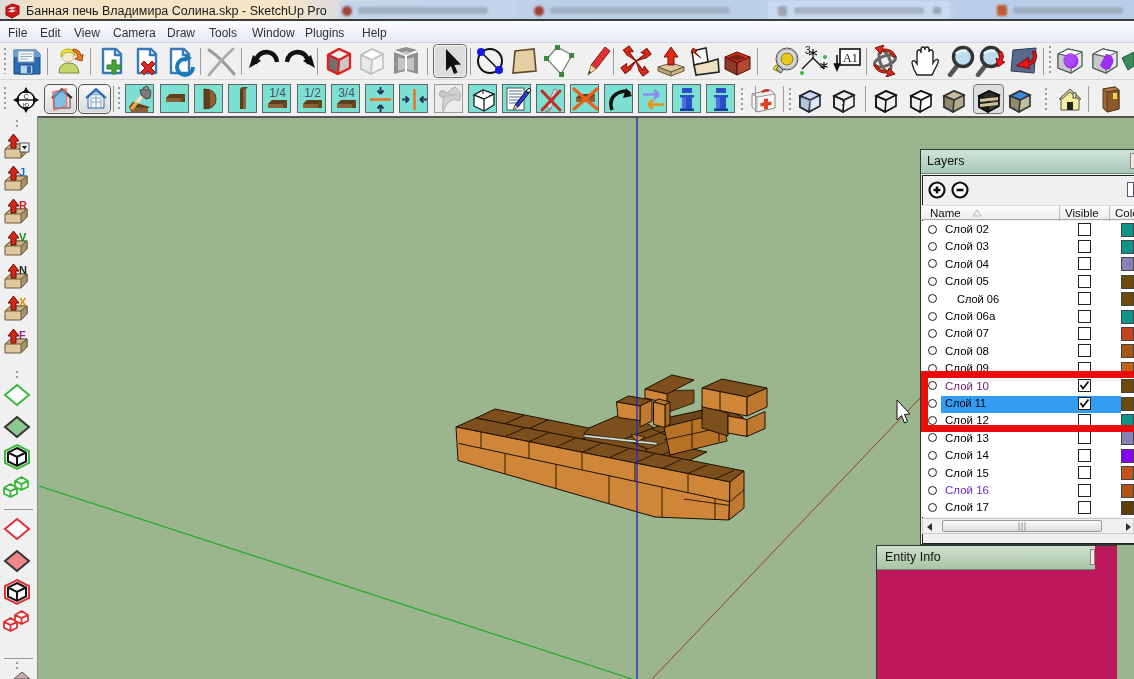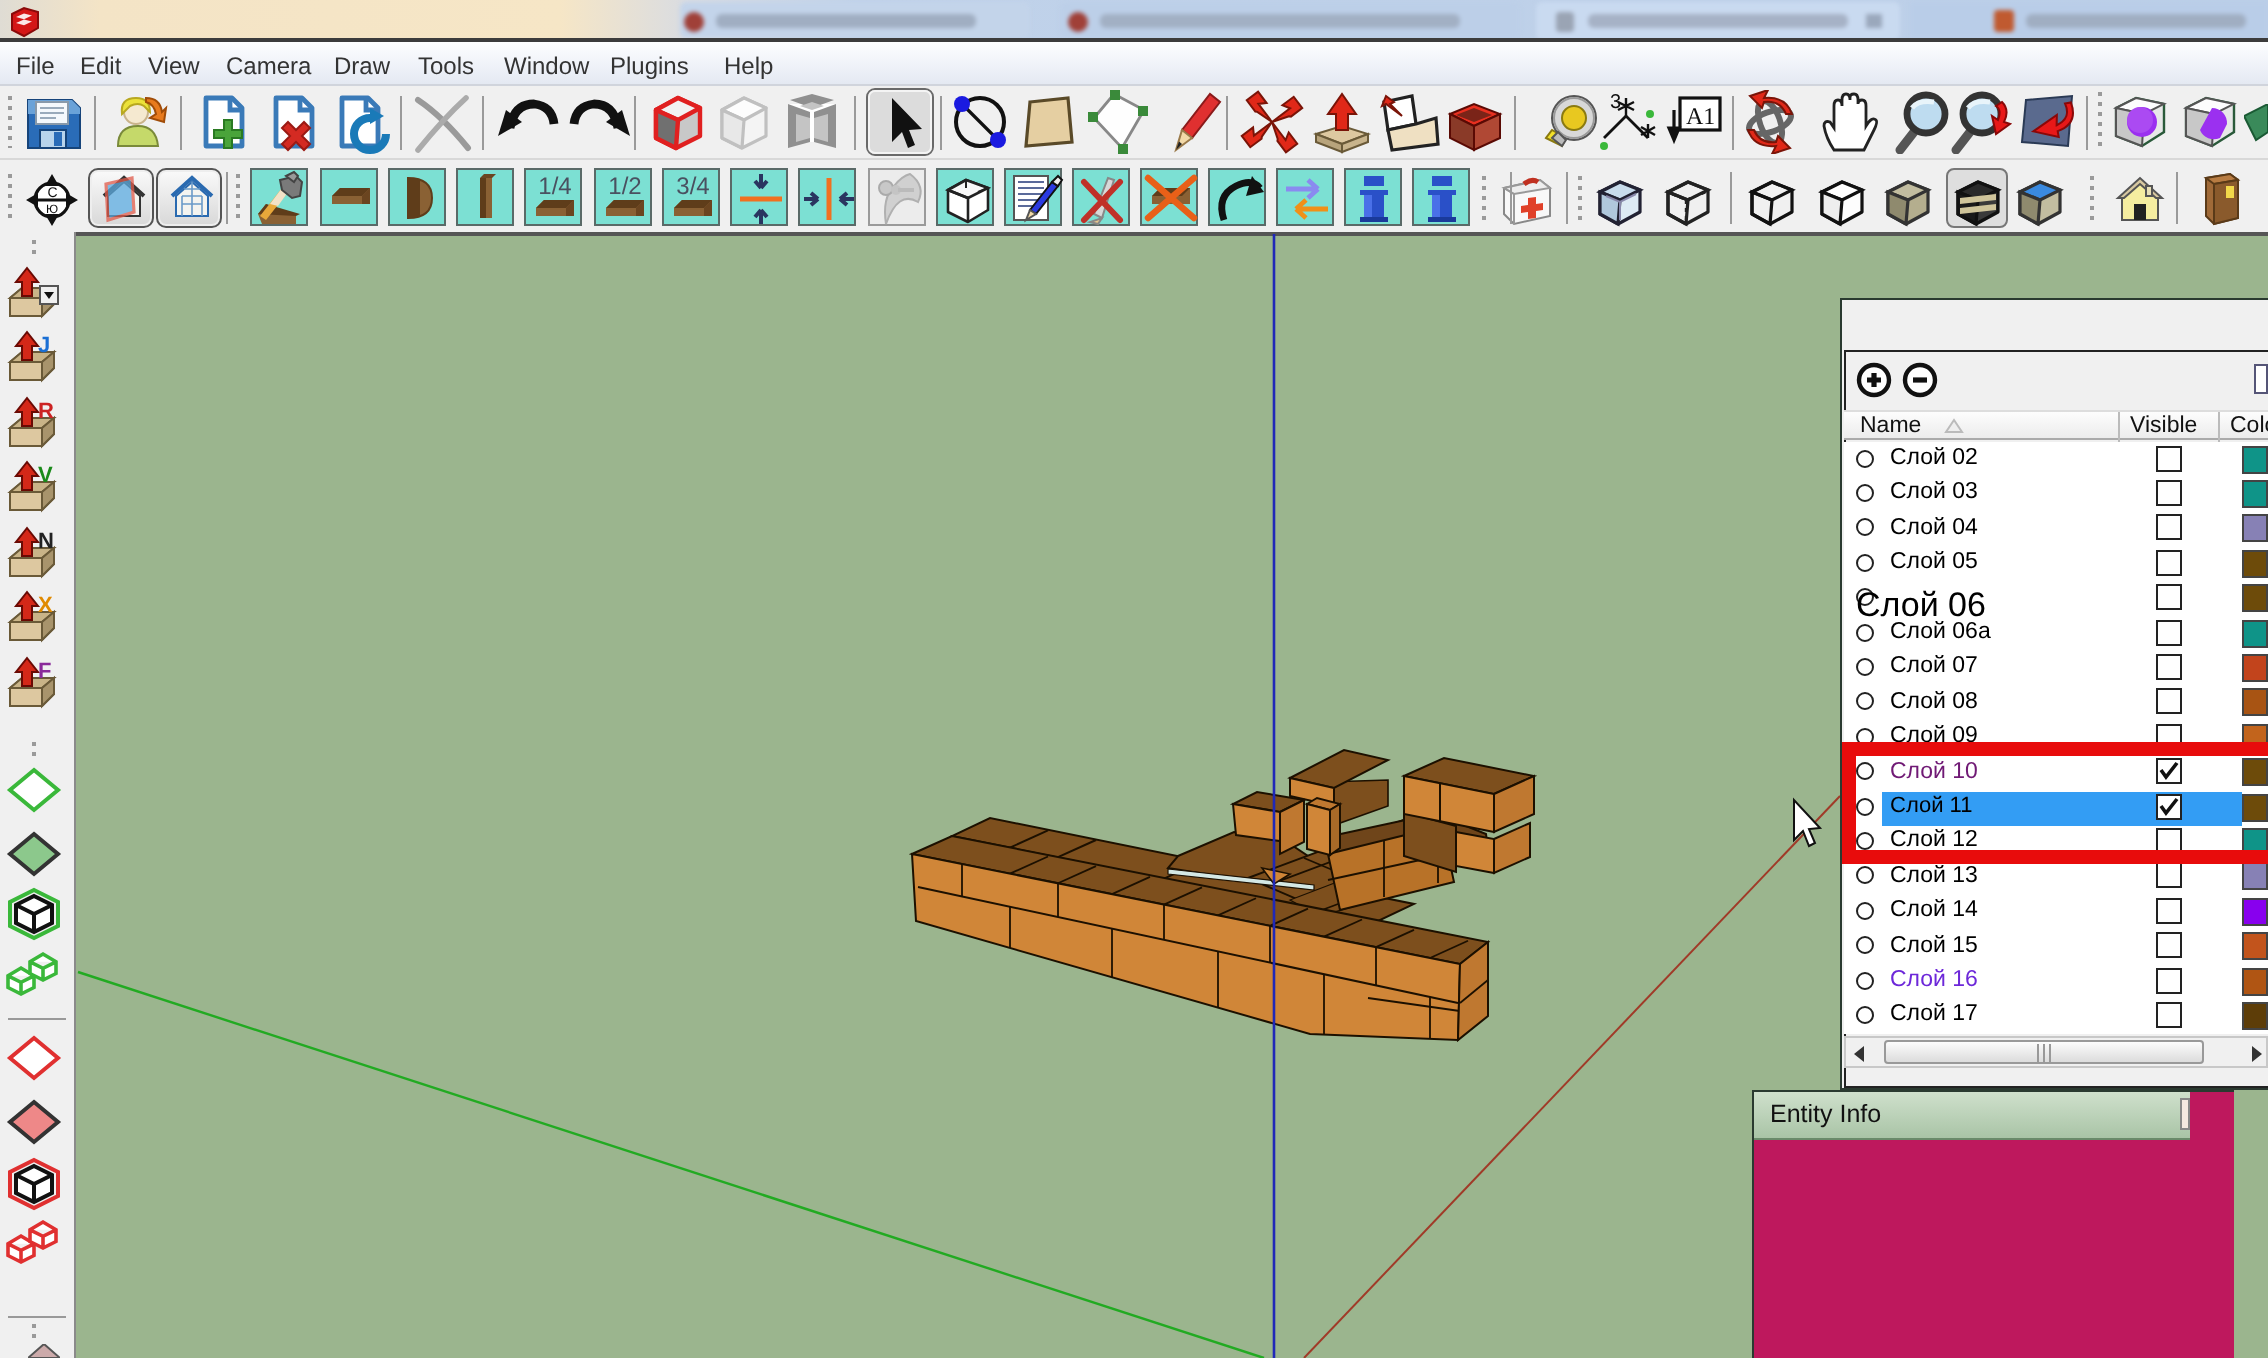--- a/index.html
+++ b/index.html
@@ -2,20 +2,21 @@
 <html><head><meta charset="utf-8"><title>s</title><style>
 *{margin:0;padding:0;box-sizing:border-box}
 html,body{width:1134px;height:679px;overflow:hidden;font-family:"Liberation Sans",sans-serif;background:#f0f0f0;position:relative}
 </style></head><body>
 
 <div style="position:absolute;left:0;top:0;width:1134px;height:21px;background:linear-gradient(90deg,#dfdcd4 0,#f4e4c6 50px,#f6e6c6 280px,#d9dce2 345px,#c0d2ea 430px,#bccfe8 1134px)">
  <svg style="position:absolute;left:4px;top:2px" width="17" height="17">
       <path d="M2 5 L8 2 L15 4 L15 12 L8 16 L2 13 Z" fill="#d41616" stroke="#8a0a0a"></path>
  <path d="M4 6.5 L8 4.8 L12 5.8 L8 7.6 Z M4 9.5 L8 7.8 L12 8.8 L8 10.6 Z" fill="#fff" opacity="0.9"></path>
     </svg>
+ <span style="position:absolute;left:26px;top:4px;font-size:12.5px;color:#1a1a1a">Банная печь Владимира Солина.skp - SketchUp Pro</span>
  <div style="position:absolute;left:340px;top:1px;width:175px;height:18px;background:#c3d4ea;border-radius:3px;filter:blur(1px)">
    <div style="position:absolute;left:2px;top:5px;width:10px;height:10px;background:#a04038;border-radius:50%"></div>
    <div style="position:absolute;left:18px;top:6px;width:130px;height:7px;background:#a0aec2;border-radius:3px"></div>
  </div>
  <div style="position:absolute;left:530px;top:1px;width:230px;height:18px;background:#bccfe8;border-radius:3px;filter:blur(1px)">
    <div style="position:absolute;left:4px;top:5px;width:10px;height:10px;background:#a04038;border-radius:50%"></div>
    <div style="position:absolute;left:20px;top:6px;width:180px;height:7px;background:#a2b0c4;border-radius:3px"></div>
  </div>
  <div style="position:absolute;left:768px;top:1px;width:182px;height:19px;background:#c9daf0;border-radius:3px;filter:blur(1px)">
    <div style="position:absolute;left:10px;top:5px;width:9px;height:10px;background:#9aa4b4;border-radius:2px"></div>
@@ -588,20 +589,24 @@
     <path d="M1 12.9 L7.5 9 L14 12.9 L14 18.75 L7.5 22 L1 18.75 Z M1 12.9 L7.5 16.15 L14 12.9 M7.5 16.15 L7.5 22" fill="#fff" stroke="#e03030" stroke-width="1.8"></path>
     <path d="M12 5.9 L18.5 2 L25 5.9 L25 11.75 L18.5 15 L12 11.75 Z M12 5.9 L18.5 9.15 L25 5.9 M18.5 9.15 L18.5 15" fill="#fff" stroke="#e03030" stroke-width="1.8"></path>
   </svg>
 <div style="position:absolute;left:4px;top:658px;width:29px;height:1px;background:#999"></div>
 <div style="position:absolute;left:16px;top:662px;width:3px;height:7px;background-image:repeating-linear-gradient(#9a9a9a 0 2px,#f0f0f0 2px 5px);width:2px"></div>
 <svg style="position:absolute;left:14px;top:672px" width="16" height="7">
     <path d="M8 0 L16 7 L0 7 Z" fill="#caa" stroke="#555"></path>
   </svg>
 
 <div style="position:absolute;left:920px;top:149px;width:214px;height:396px;background:#f0f0f0;border:1px solid #2a3a30;border-right:none">
+ <div style="position:absolute;left:0;top:0;width:214px;height:24px;background:linear-gradient(180deg,#cfe4da,#a8c8b8);border-bottom:1px solid #6a8a7a">
+  <span style="position:absolute;left:6px;top:4px;font-size:12.5px;color:#111">Layers</span>
+  <span style="position:absolute;left:209px;top:3px;width:8px;height:16px;background:#f4e8e0;border:1px solid #888"></span>
+ </div>
  <div style="position:absolute;left:1px;top:25px;width:213px;height:369px;background:#f0f0f0;border:1px solid #222;border-right:none"></div>
 </div>
 <svg style="position:absolute;left:920px;top:175px" width="60" height="30">
  <circle cx="17" cy="15" r="7.5" fill="#fff" stroke="#111" stroke-width="2.2"></circle>
  <path d="M13.5 15 L20.5 15 M17 11.5 L17 18.5" stroke="#111" stroke-width="2.6"></path>
  <circle cx="40" cy="15" r="7.5" fill="#fff" stroke="#111" stroke-width="2.2"></circle>
  <path d="M36.5 15 L43.5 15" stroke="#111" stroke-width="2.6"></path>
 </svg>
 <div style="position:absolute;left:1127px;top:182px;width:7px;height:15px;background:#fff;border:1px solid #557"></div>
 <div style="position:absolute;left:922px;top:205px;width:212px;height:15px;background:linear-gradient(#fdfdfd,#ececec);border-top:1px solid #ddd;border-bottom:1px solid #aaa;font-size:11.5px;color:#111">
@@ -647,21 +652,21 @@
 <span style="position:absolute;left:7px;top:3px;width:9px;height:9px;border:1.2px solid #222;border-radius:50%;background:#fff"></span>
 <span style="position:absolute;left:24px;top:1.5px;font-size:11.5px">Слой 05</span>
 <svg style="position:absolute;left:157px;top:1px" width="14" height="14">
       <rect x="0.5" y="0.5" width="12" height="12" fill="#fff" stroke="#222"></rect>
     </svg>
 <span style="position:absolute;left:200px;top:1px;width:13px;height:14px;background:#6d4b0a;border:1px solid #444"></span>
   </div>
 <div style="position:absolute;left:921px;top:291.1px;width:213px;height:17.4px;color:#000">
 
 <span style="position:absolute;left:7px;top:3px;width:9px;height:9px;border:1.2px solid #222;border-radius:50%;background:#fff"></span>
-<span style="position:absolute;left:7px;top:1.5px;font-size:17px">Слой 06</span>
+<span style="position:absolute;left:36px;top:1.5px;font-size:11px">Слой 06</span>
 <svg style="position:absolute;left:157px;top:1px" width="14" height="14">
       <rect x="0.5" y="0.5" width="12" height="12" fill="#fff" stroke="#222"></rect>
     </svg>
 <span style="position:absolute;left:200px;top:1px;width:13px;height:14px;background:#6d4b0a;border:1px solid #444"></span>
   </div>
 <div style="position:absolute;left:921px;top:308.5px;width:213px;height:17.4px;color:#000">
 
 <span style="position:absolute;left:7px;top:3px;width:9px;height:9px;border:1.2px solid #222;border-radius:50%;background:#fff"></span>
 <span style="position:absolute;left:24px;top:1.5px;font-size:11.5px">Слой 06a</span>
 <svg style="position:absolute;left:157px;top:1px" width="14" height="14">

